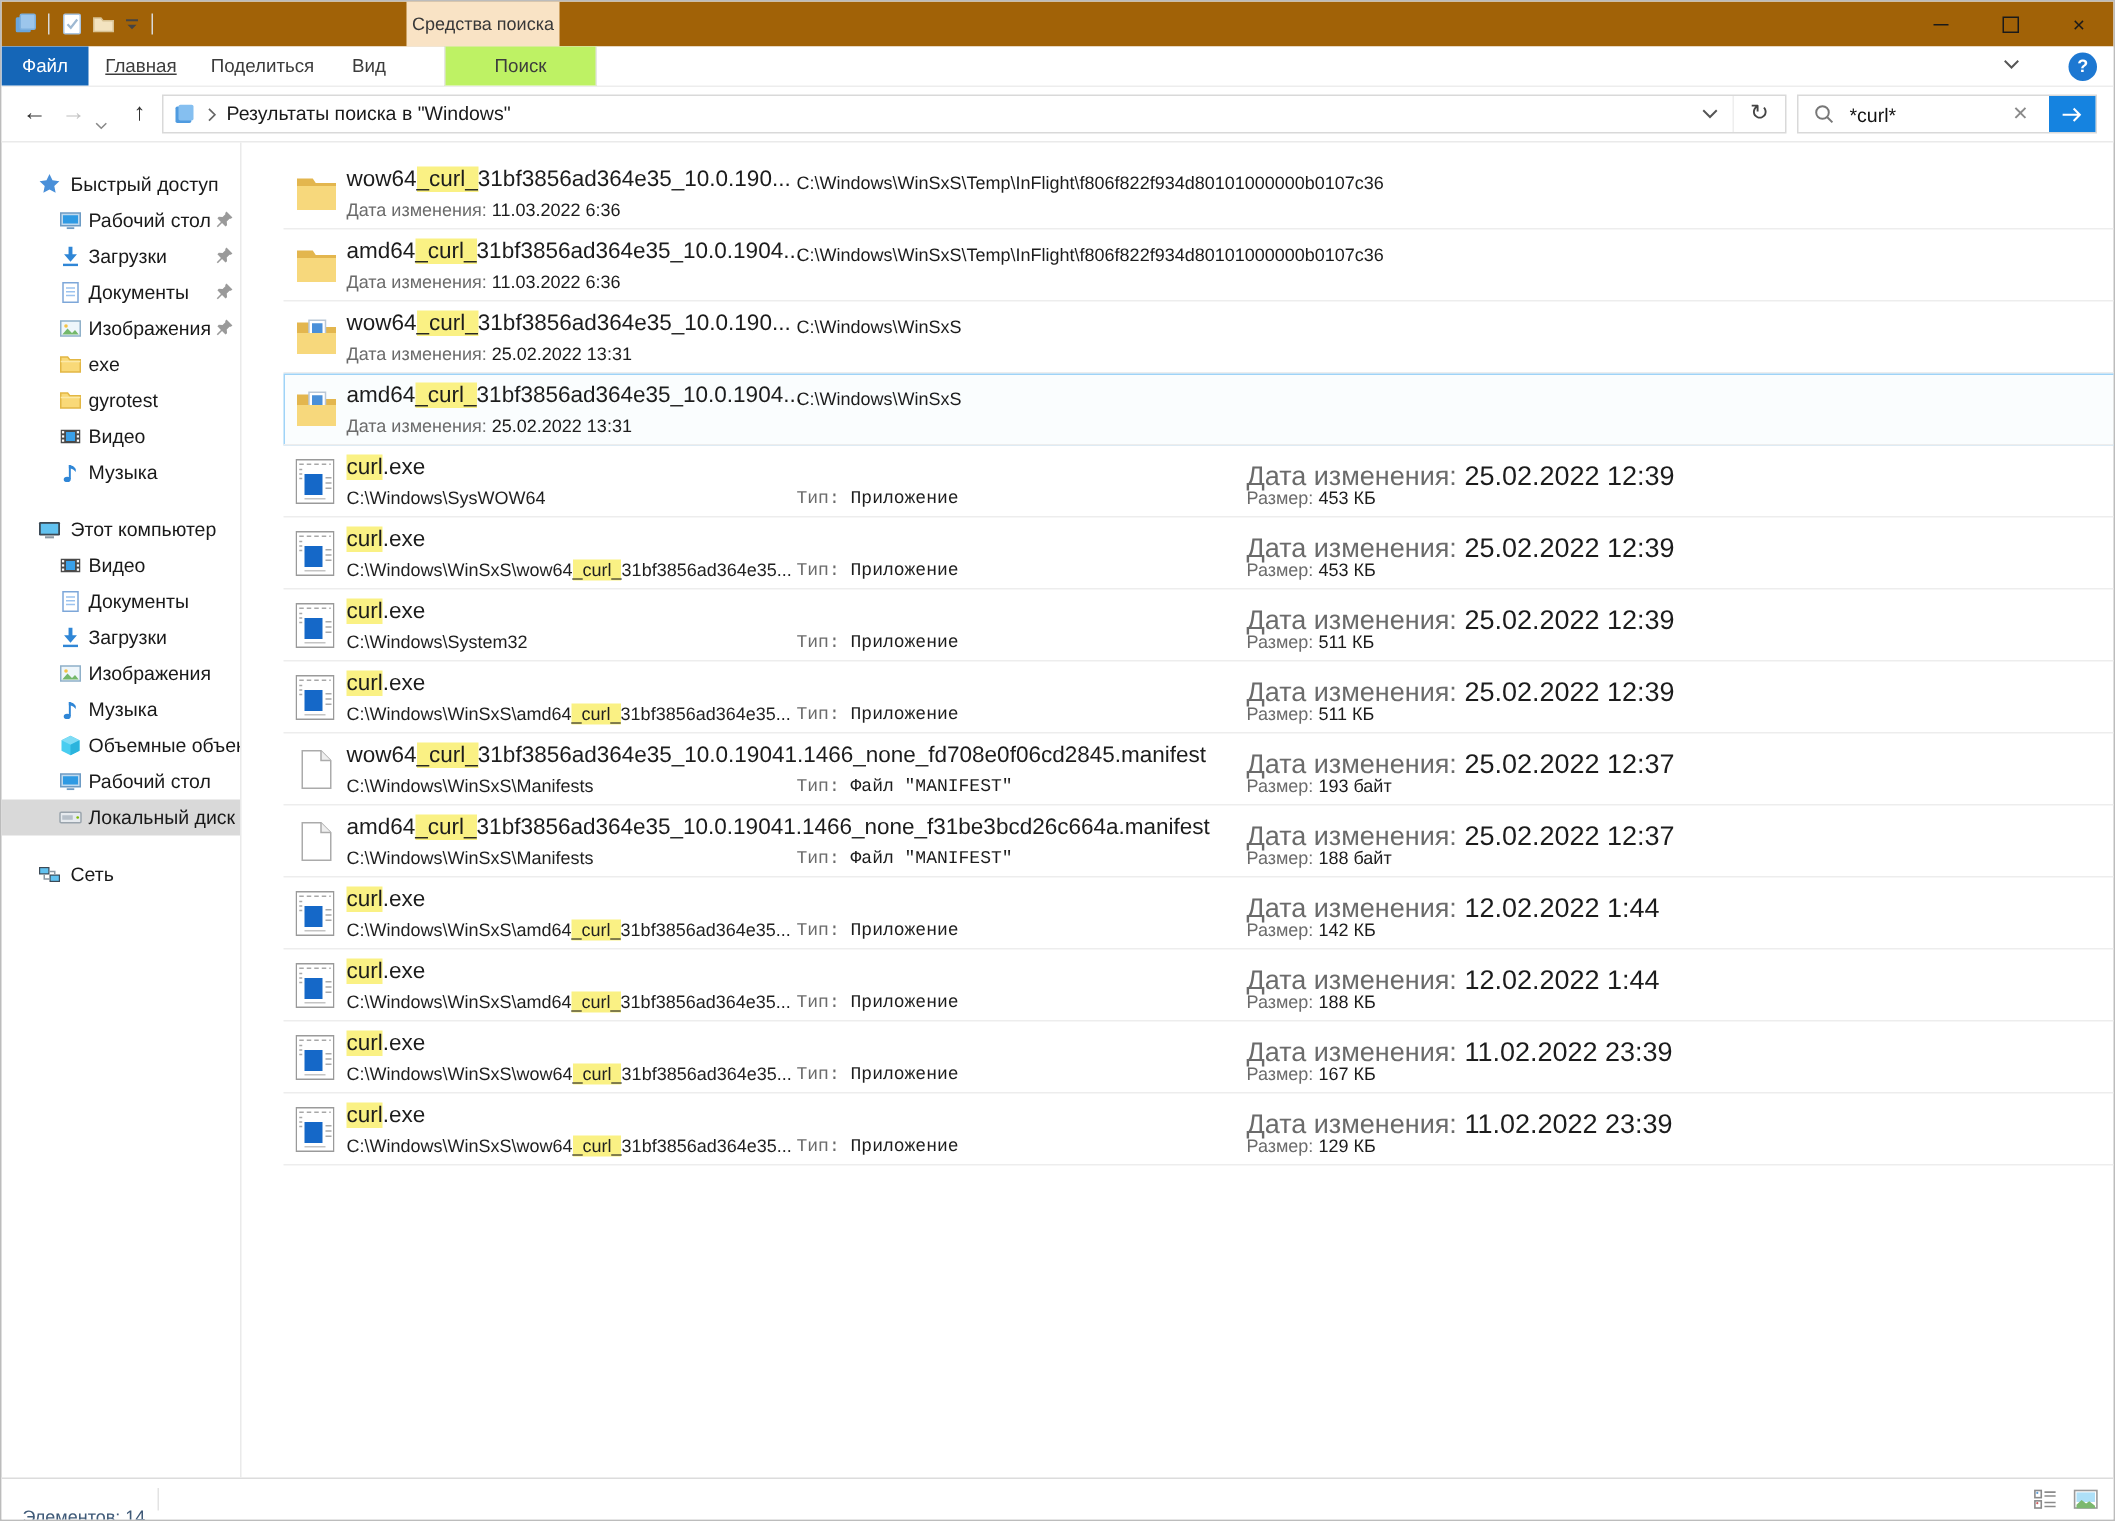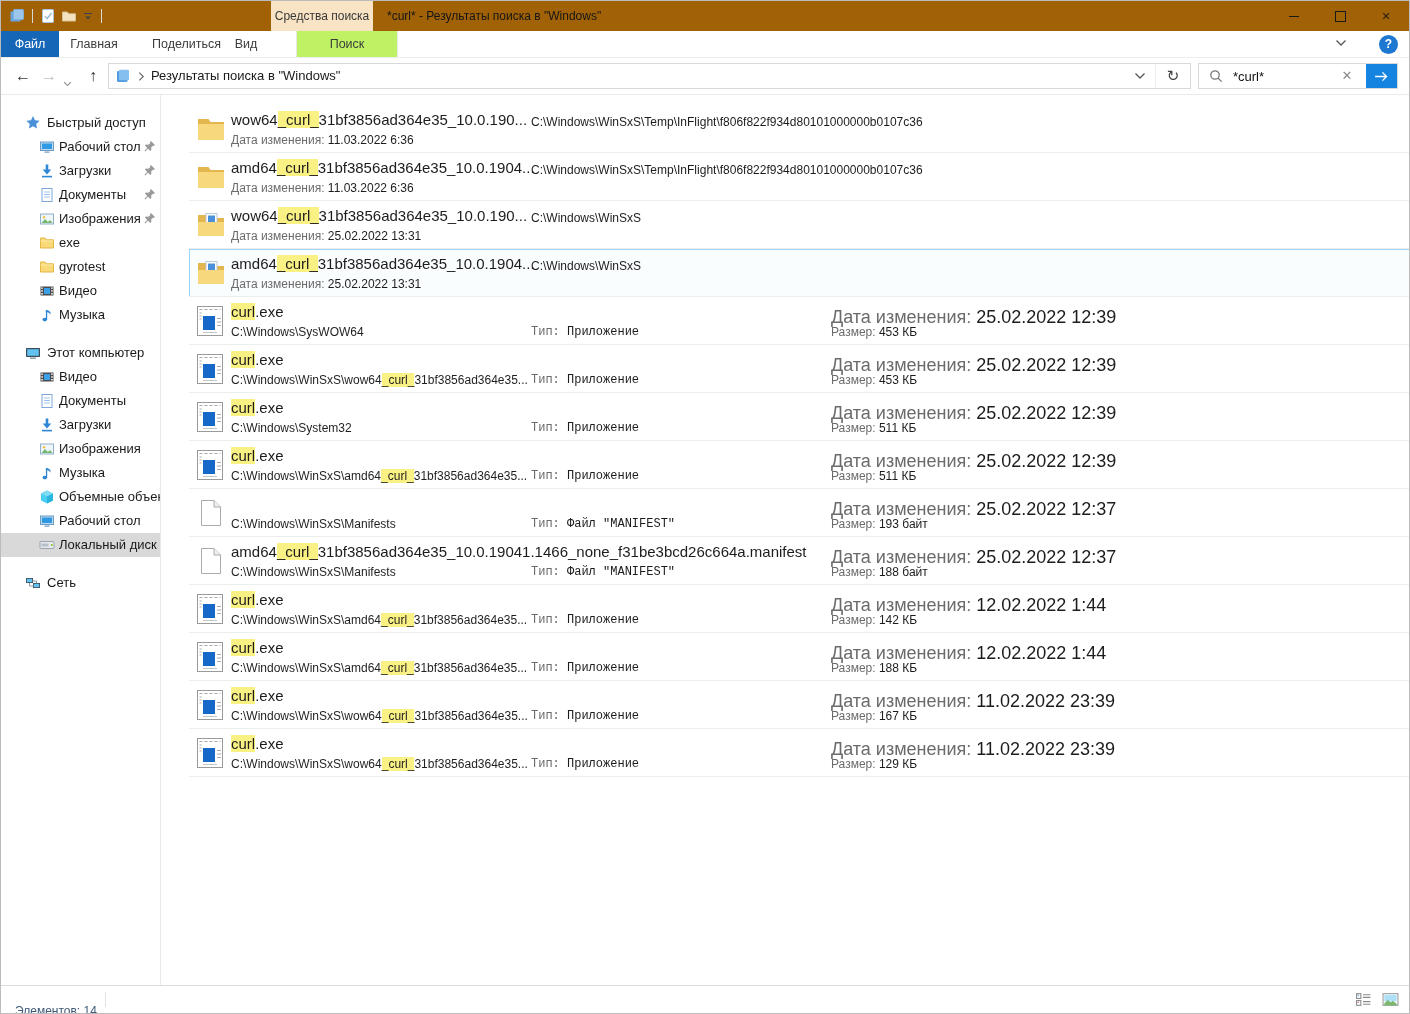--- a/index.html
+++ b/index.html
@@ -14,22 +14,22 @@
   .ctx-header{position:absolute;left:270px;top:0;width:102px;height:30px;background:var(--ctx-bg,#f9e3c5);color:#383838;font-size:12px;text-align:center;line-height:30px;}
   .title-text{position:absolute;left:386px;top:0;height:30px;line-height:30px;font-size:12px;color:#151515;white-space:nowrap;}
   .win-controls{position:absolute;right:0;top:0;display:flex;}
   .win-btn{width:46px;height:30px;display:flex;align-items:center;justify-content:center;font-size:14px;color:#1a1a1a;}
   .win-btn.max span{display:block;width:9px;height:9px;border:1px solid #1a1a1a;}
   .win-btn.min span{display:block;width:10px;height:1px;background:#1a1a1a;}
   
   .tabsrow{position:absolute;left:0;top:30px;width:100%;height:27px;background:#fff;border-bottom:1px solid #ededed;box-sizing:border-box;}
   .tab{position:absolute;top:0;height:26px;line-height:26px;text-align:center;font-size:12.5px;color:#3c3c3c;white-space:nowrap;}
   .tab-file{left:0;width:58px;background:var(--file-tab-bg,#1566b7);color:#fff;}
-  .tab-m0{left:58px;width:70px;}
-  .tab-m1{left:128px;width:92px;text-align:right;}
+  .tab-m0{left:58px;width:70px;text-decoration:underline;}
+  .tab-m1{left:128px;width:92px;}
   .tab-m2{left:220px;width:50px;}
   .tab-search{left:270px;width:102px;background:#bef264;border-left:1px solid #e6e6e6;border-right:1px solid #e6e6e6;box-sizing:border-box;margin-left:25px;}
   .collapse-caret{position:absolute;right:62px;top:8px;width:12px;height:8px;}
   .help-btn{position:absolute;right:11px;top:4px;width:19px;height:19px;border-radius:50%;background:#1d78d2;color:#fff;font-size:12px;font-weight:bold;text-align:center;line-height:19px;}
   
   .addrbar{position:absolute;left:0;top:57px;width:100%;height:37px;background:#fff;border-bottom:1px solid #eaeaea;box-sizing:border-box;}
   .navb{position:absolute;top:0;height:36px;display:flex;align-items:center;justify-content:center;font-size:16px;}
   .nav-back{left:8px;width:28px;color:#333;}
   .nav-fwd{left:36px;width:24px;color:#c3c3c3;}
   .nav-dd{left:60px;width:18px;}
@@ -109,21 +109,20 @@
         </span>
       <span class="ic" style="width:12px;">
           <svg viewBox="0 0 12 12">
             <path d="M2 3.5h8" stroke="#444" stroke-width="1.2"></path>
             <path d="M3 6.5l3 3 3-3z" fill="#444"></path>
           </svg>
         </span>
       <span class="qsep"></span>
     </div>
     <div class="ctx-header">Средства поиска</div>
-    <div class="title-text">*curl* - Результаты поиска в "Windows"</div>
     <div class="win-controls">
       <div class="win-btn min">
           <span></span>
         </div>
       <div class="win-btn max">
           <span></span>
         </div>
       <div class="win-btn">×</div>
     </div>
   </div>
@@ -543,20 +542,21 @@
         <div class="c-right2"><span class="lbl">Размер: </span><span class="val">511 КБ</span></div>
         <div class="sep"></div>
       </div>
       <div class="row" style="top: 394px;">
         <span class="fi fi-manifest">
           <svg viewBox="0 0 22 28">
             <path d="M1.5 1.5h12.5L20.5 8v18.5h-19z" fill="#fff" stroke="#ababab"></path>
             <path d="M14 1.5V8h6.5" fill="#efefef" stroke="#ababab"></path>
           </svg>
         </span>
+        <div class="c-name"><span>wow64</span><span class="hl">_curl_</span><span>31bf3856ad364e35_10.0.19041.1466_none_fd708e0f06cd2845.manifest</span></div>
         <div class="c-right1"><span class="lbl">Дата изменения: </span><span class="val">25.02.2022 12:37</span></div>
         <div class="c-l2"><span>C:\Windows\WinSxS\Manifests</span></div>
         <div class="c-type"><span class="lbl">Тип: </span><span class="val">Файл "MANIFEST"</span></div>
         <div class="c-right2"><span class="lbl">Размер: </span><span class="val">193 байт</span></div>
         <div class="sep"></div>
       </div>
       <div class="row" style="top: 442px;">
         <span class="fi fi-manifest">
           <svg viewBox="0 0 22 28">
             <path d="M1.5 1.5h12.5L20.5 8v18.5h-19z" fill="#fff" stroke="#ababab"></path>

